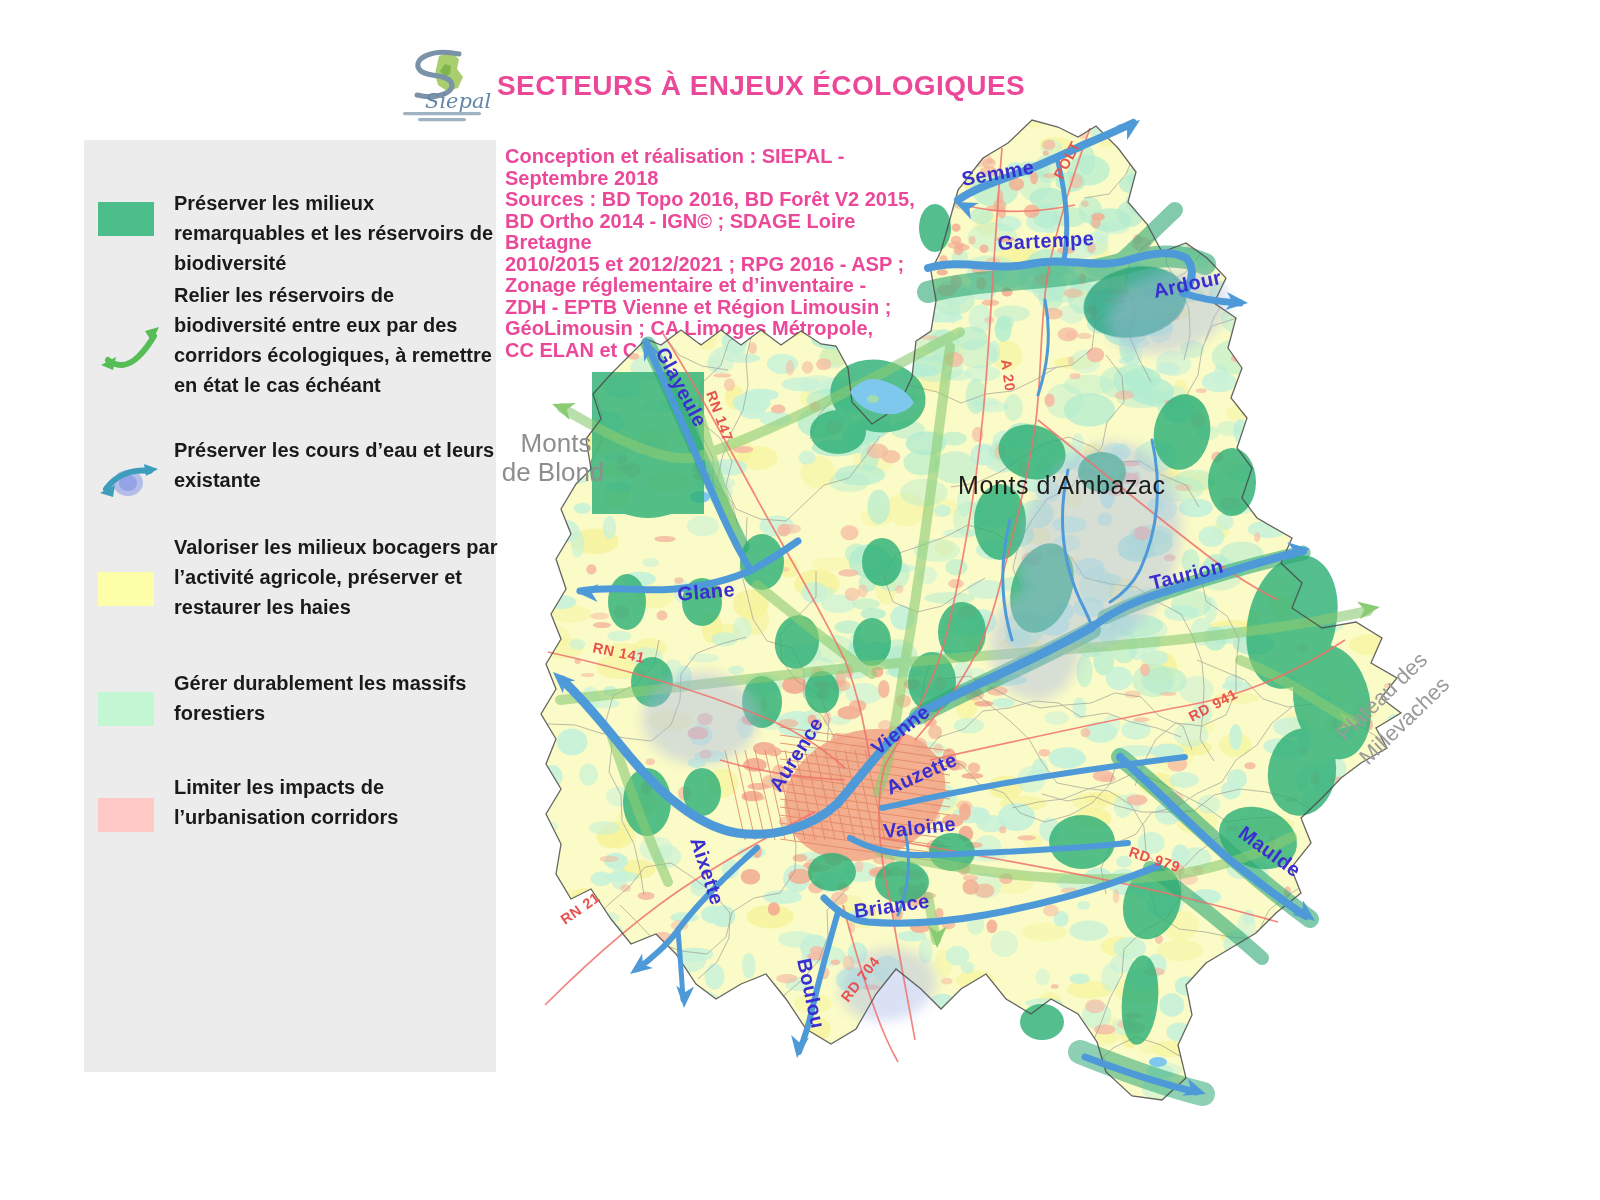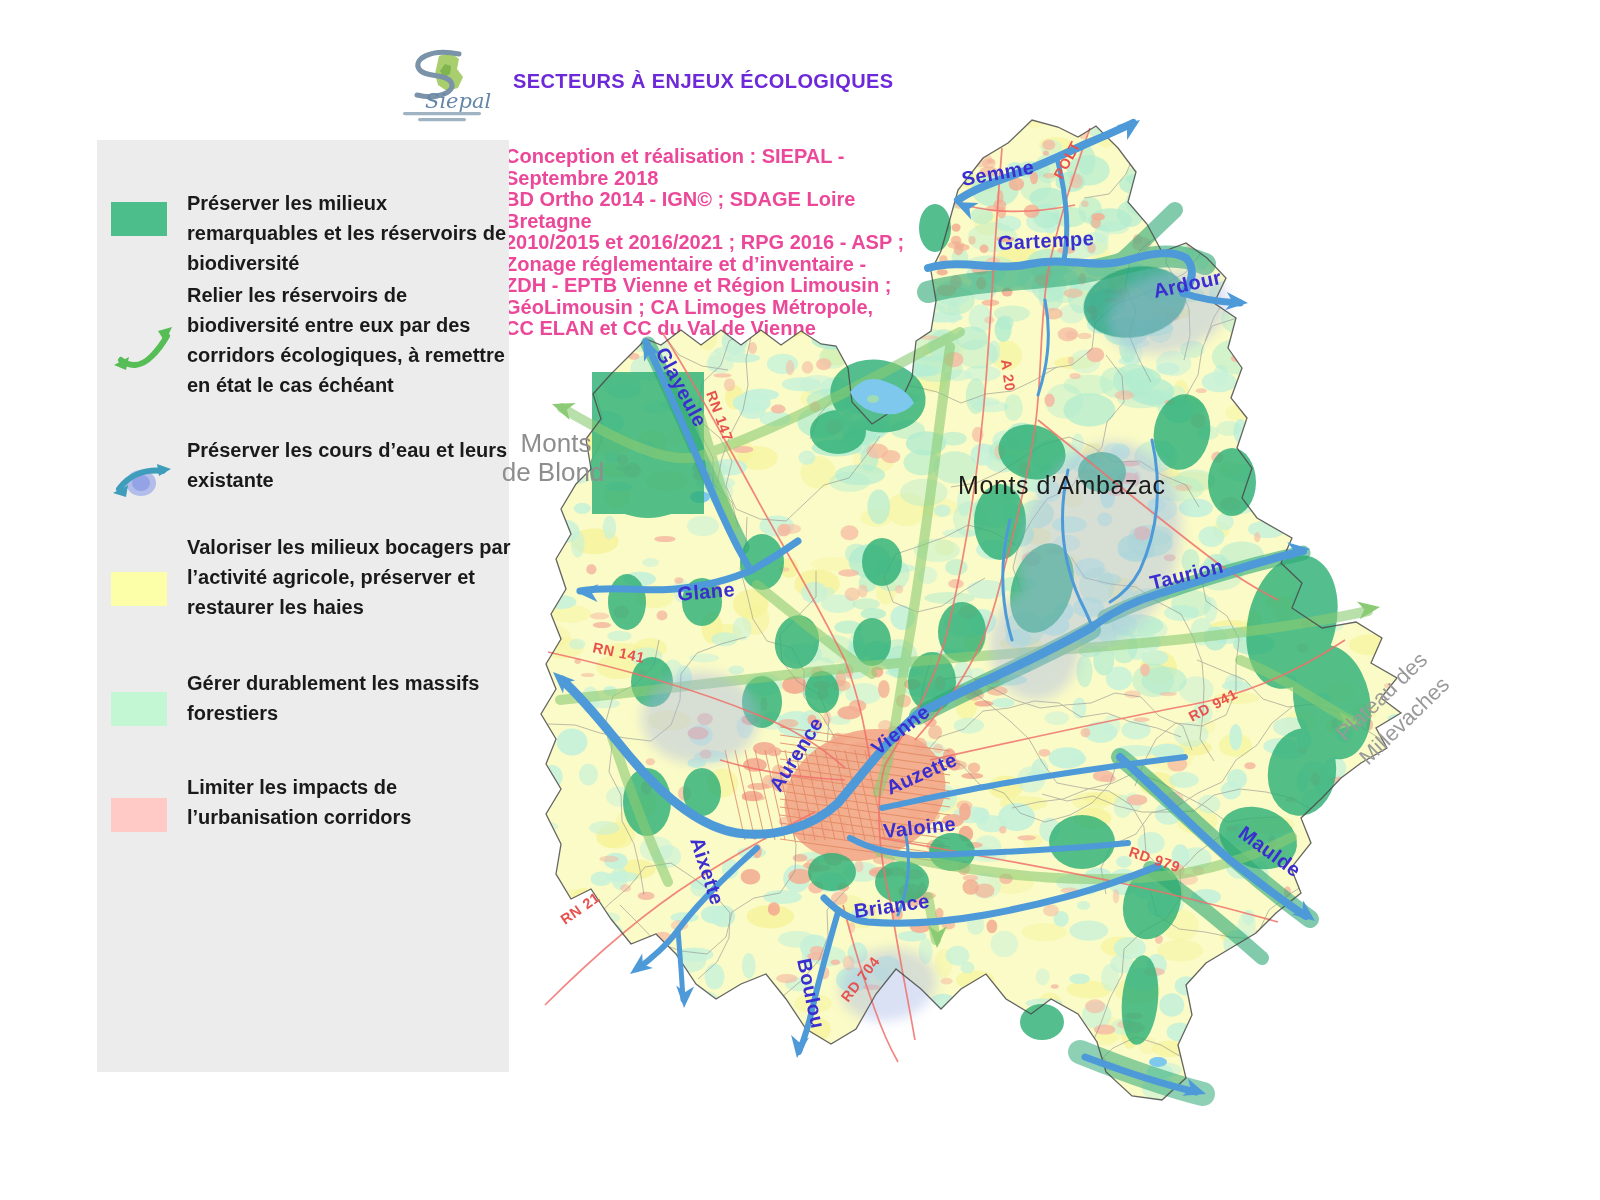--- a/index.html
+++ b/index.html
@@ -1,26 +1,26 @@
 <!DOCTYPE html>
 <html><head>
 <meta charset="utf-8">
 <style>
   html,body{margin:0;padding:0;background:#fff;}
   .page{position:relative;width:1600px;height:1200px;background:#ffffff;overflow:hidden;
         font-family:"Liberation Sans",sans-serif;}
   
   .logo{position:absolute;left:385px;top:46px;width:112px;height:80px;}
-  .title{position:absolute;left:497px;top:70px;font-size:20px;font-weight:bold;
-         color:#6d28d9;letter-spacing:.4px;white-space:nowrap;margin-left:16px;}
+  .title{position:absolute;left:497px;top:70px;font-size:28px;font-weight:bold;
+         color:#ec4899;letter-spacing:.4px;white-space:nowrap;}
   
   .credits{position:absolute;left:505px;top:146px;width:410px;color:#ec4899;
            font-size:20px;font-weight:bold;line-height:21.5px;}
   
-  .legend{position:absolute;left:97px;top:140px;width:412px;height:932px;background:#ececec;}
+  .legend{position:absolute;left:84px;top:140px;width:412px;height:932px;background:#ececec;}
   .lg-item{position:absolute;left:12px;width:390px;}
   .lg-text{position:absolute;left:78px;top:0;width:324px;font-size:20px;font-weight:bold;
            color:#1a1a1a;line-height:30px;}
   .lg-sw{position:absolute;left:2px;width:56px;height:34px;}
   .lg-ic{position:absolute;left:0;}
   
   .map{position:absolute;left:0;top:0;width:1600px;height:1200px;}
   text.rl{font-weight:bold;fill:#3b2ed0;font-size:20px;letter-spacing:.4px;}
   text.rd{font-weight:bold;fill:#e8514d;font-size:14.5px;letter-spacing:.6px;}
   text.pl{fill:#8e8e8e;font-size:26px;}
@@ -38,22 +38,23 @@
     <path d="M74,8 C44,2 28,14 34,23 C40,32 60,27 66,36 C72,46 52,54 32,49" fill="none" stroke="#7a93a8" stroke-width="5" stroke-linecap="round"></path>
     <text x="40" y="62" font-size="21" font-family="DejaVu Serif,serif" font-style="italic" fill="#6486a8">Siepal</text>
     <rect x="18" y="66" width="78" height="3.2" rx="1.6" fill="#8fa6b8" opacity="0.85"></rect>
     <rect x="33" y="72" width="48" height="3.2" rx="1.6" fill="#8fa6b8" opacity="0.85"></rect>
   </svg>
 
   <div class="title">SECTEURS À ENJEUX ÉCOLOGIQUES</div>
 
   <div class="credits">
     <div>Conception et réalisation : SIEPAL - Septembre 2018</div>
+    <div>Sources : BD Topo 2016, BD Forêt V2 2015,</div>
     <div>BD Ortho 2014 - IGN© ; SDAGE Loire Bretagne</div>
-    <div>2010/2015 et 2016/2021 ; RPG 2016 - ASP ;</div>
+    <div>2010/2015 et 2012/2021 ; RPG 2016 - ASP ;</div>
     <div>Zonage réglementaire et d’inventaire -</div>
     <div>ZDH - EPTB Vienne et Région Limousin ;</div>
     <div>GéoLimousin ; CA Limoges Métropole,</div>
     <div>CC ELAN et CC du Val de Vienne</div>
   </div>
 
   <div class="legend">
 
     <div class="lg-item" style="top:48px;">
       <svg class="lg-sw" style="top:14px;">

